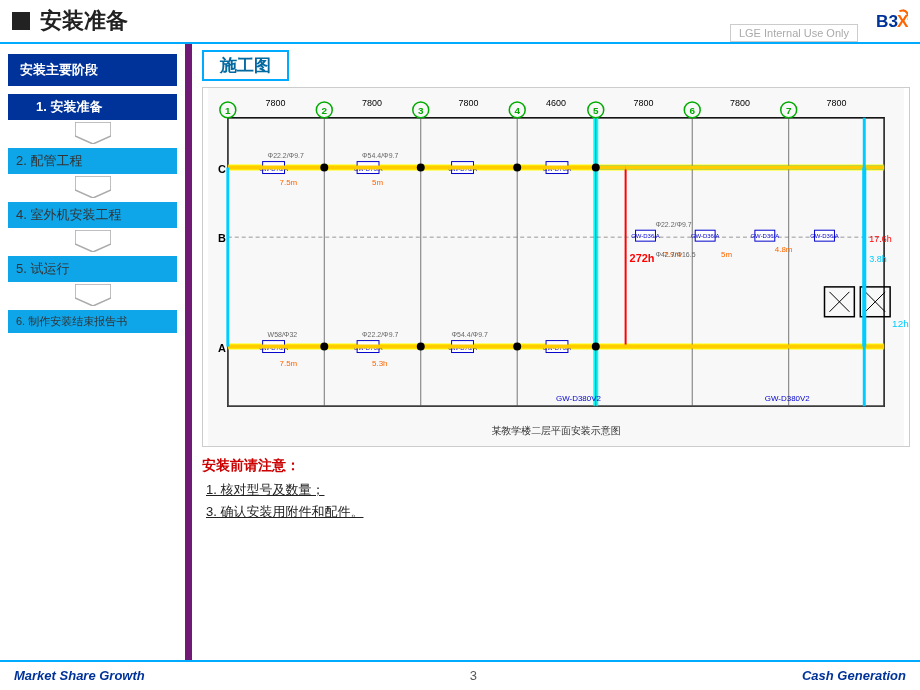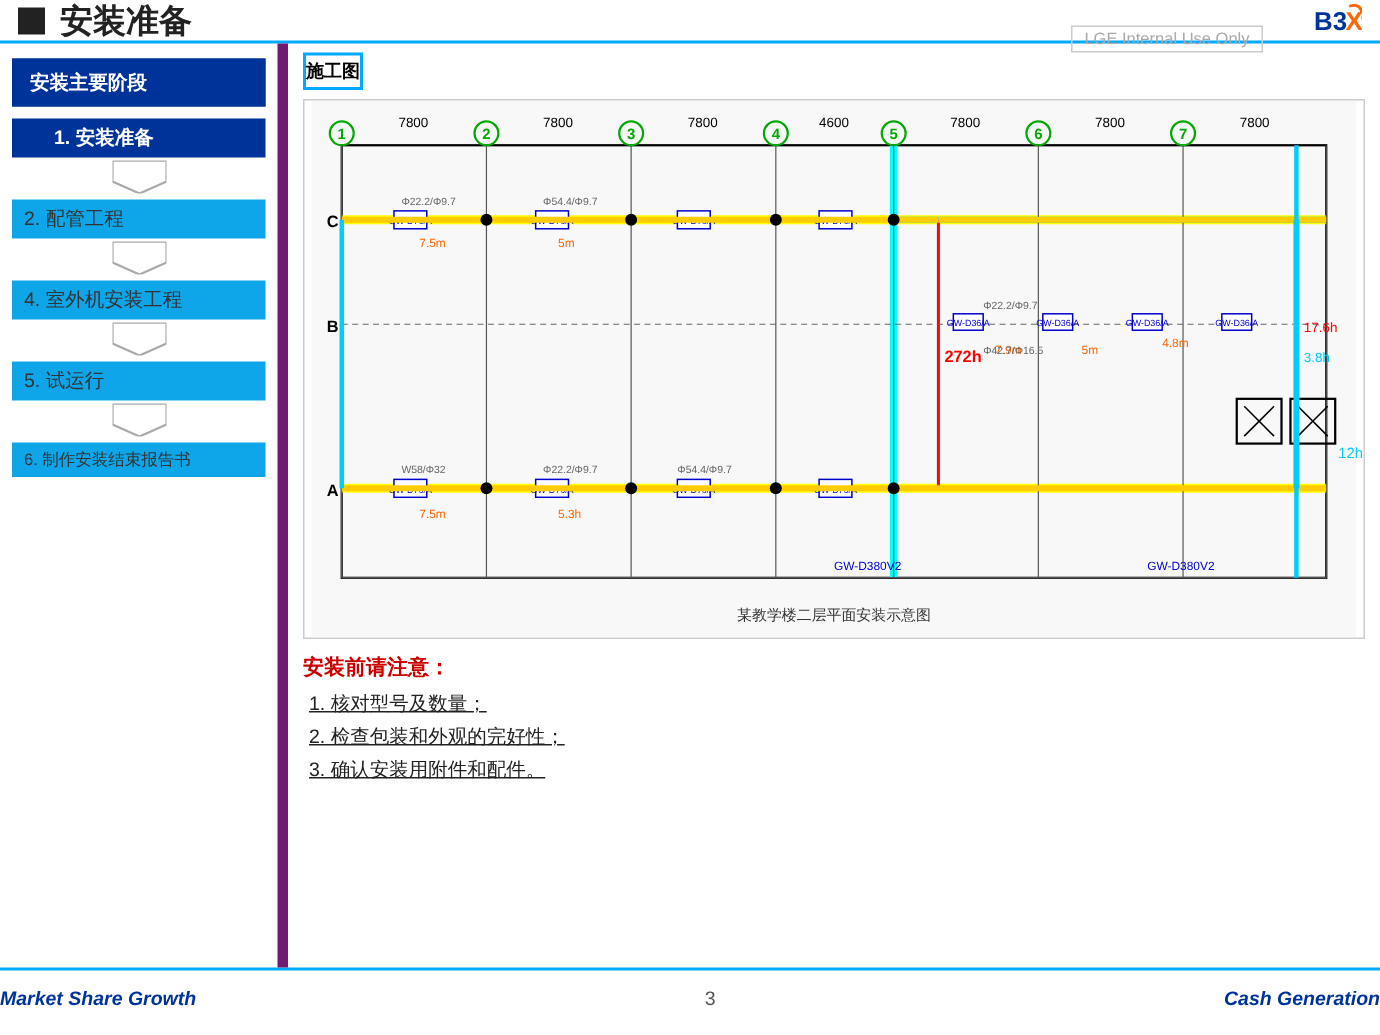--- a/index.html
+++ b/index.html
@@ -9,21 +9,21 @@
       font-family: Arial, 'Microsoft YaHei', sans-serif;
       background: #fff;
       overflow: hidden;
       position: relative;
     }
 
     
     .header {
       display: flex;
       align-items: center;
-      padding: 6px 12px;
+      padding: 21px 12px;
       border-bottom: 2px solid #00aaff;
       height: 29px;
     }
     .header-icon {
       width: 18px;
       height: 18px;
       background: #222;
       margin-right: 10px;
       flex-shrink: 0;
     }
@@ -37,21 +37,20 @@
       font-size: 11px;
       color: #aaa;
       border: 1px solid #ccc;
       padding: 2px 8px;
       margin-right: 16px;
       margin-top: 24px;
     }
     .logo-container {
       display: flex;
       align-items: flex-start;
-      margin-left: 16px;
     }
     .logo-swoosh {
       width: 32px;
       height: 28px;
       margin-left: 2px;
     }
 
     
     .main {
       display: flex;
@@ -103,24 +102,24 @@
 
     
     .content {
       flex: 1;
       padding: 6px 10px;
       overflow: hidden;
     }
     .drawing-label {
       display: inline-block;
       border: 2px solid #00aaff;
-      color: #000000;
-      font-size: 12px;
-      font-weight: bold;
-      padding: 2px 0;
+      color: #0369a1;
+      font-size: 17px;
+      font-weight: bold;
+      padding: 2px 16px;
       margin-bottom: 6px;
     }
     .blueprint-area {
       width: 100%;
       height: 360px;
       background: #fff;
       border: 1px solid #ccc;
       position: relative;
       overflow: hidden;
     }
@@ -145,23 +144,23 @@
       padding-left: 4px;
       text-decoration: underline;
     }
 
     
     .footer {
       height: 28px;
       background: #fff;
       border-top: 2px solid #00aaff;
       display: flex;
-      align-items: flex-end;
+      align-items: center;
       justify-content: space-between;
-      padding: 0 0;
+      padding: 0 14px;
     }
     .footer-left {
       font-size: 13px;
       font-weight: bold;
       font-style: italic;
       color: #003399;
     }
     .footer-center {
       font-size: 13px;
       color: #555;
@@ -377,21 +376,20 @@
 
         <line x1="20" y1="80" x2="20" y2="260" stroke="#00ccff" stroke-width="3"></line>
 
       </svg>
     </div>
 
     
     <div class="notes-section">
       <div class="notes-title">安装前请注意：</div>
       <div class="notes-item">1. 核对型号及数量；</div>
-      <div class="notes-item">2. 检查包装和外观的完好性；</div>
       <div class="notes-item">3. 确认安装用附件和配件。</div>
     </div>
   </div>
 
 </div>
 
 <div class="footer">
   <span class="footer-left">Market Share Growth</span>
   <span class="footer-center">3</span>
   <span class="footer-right">Cash  Generation</span>

